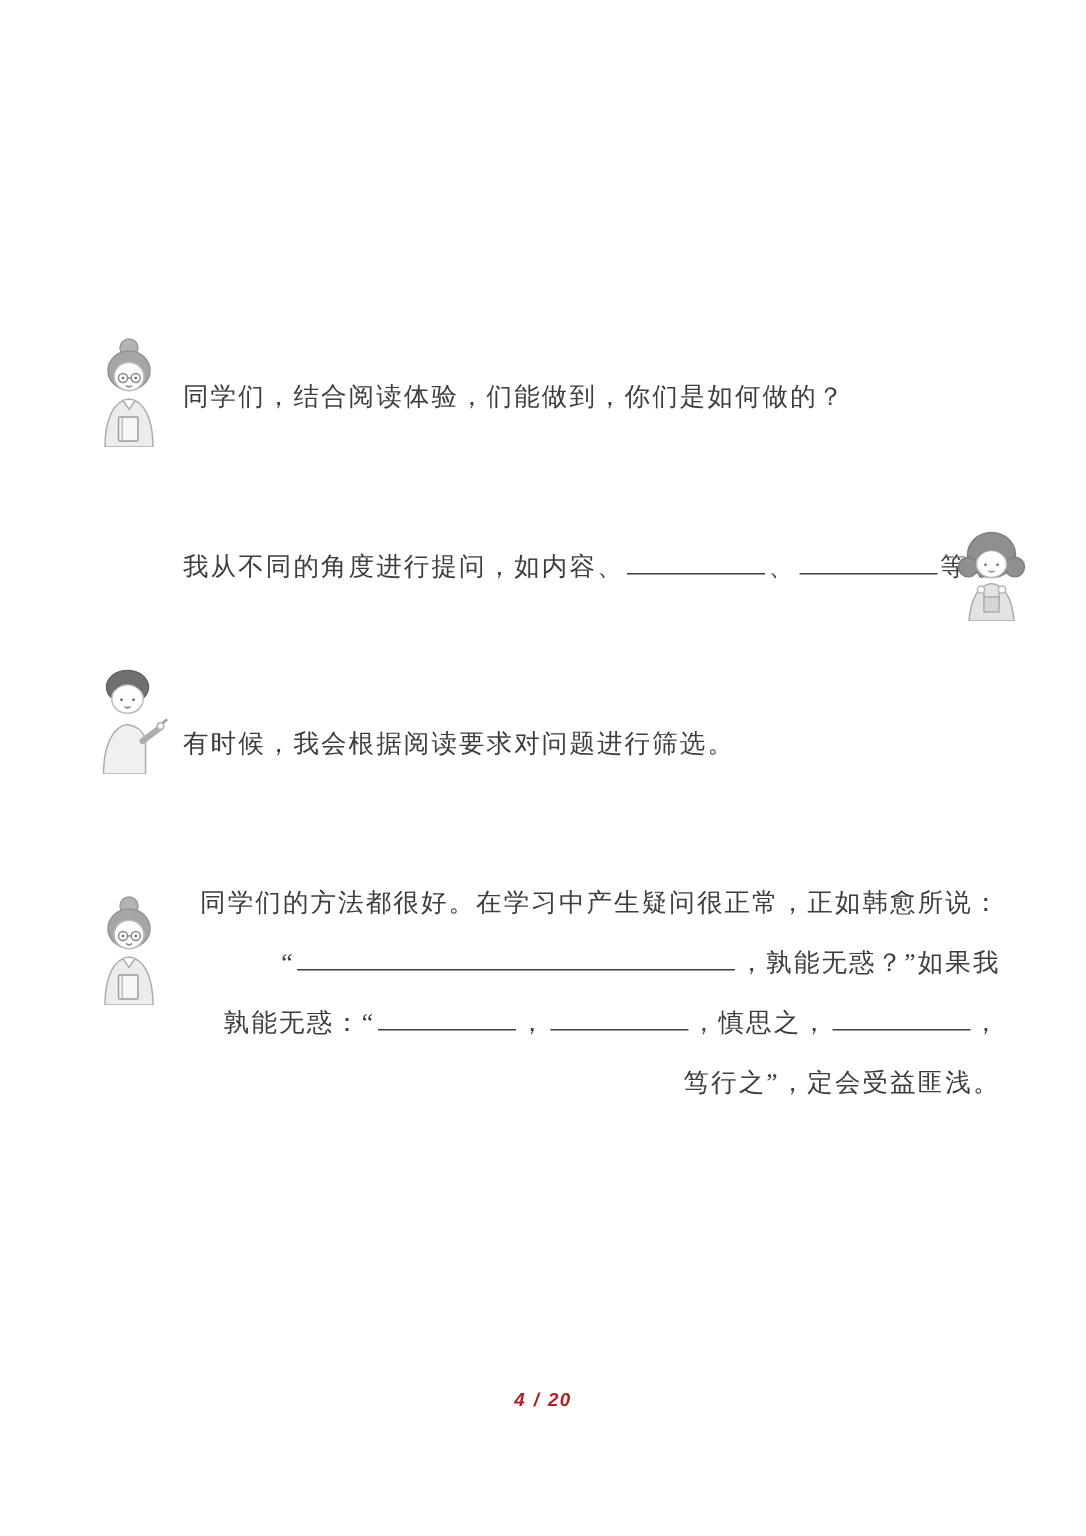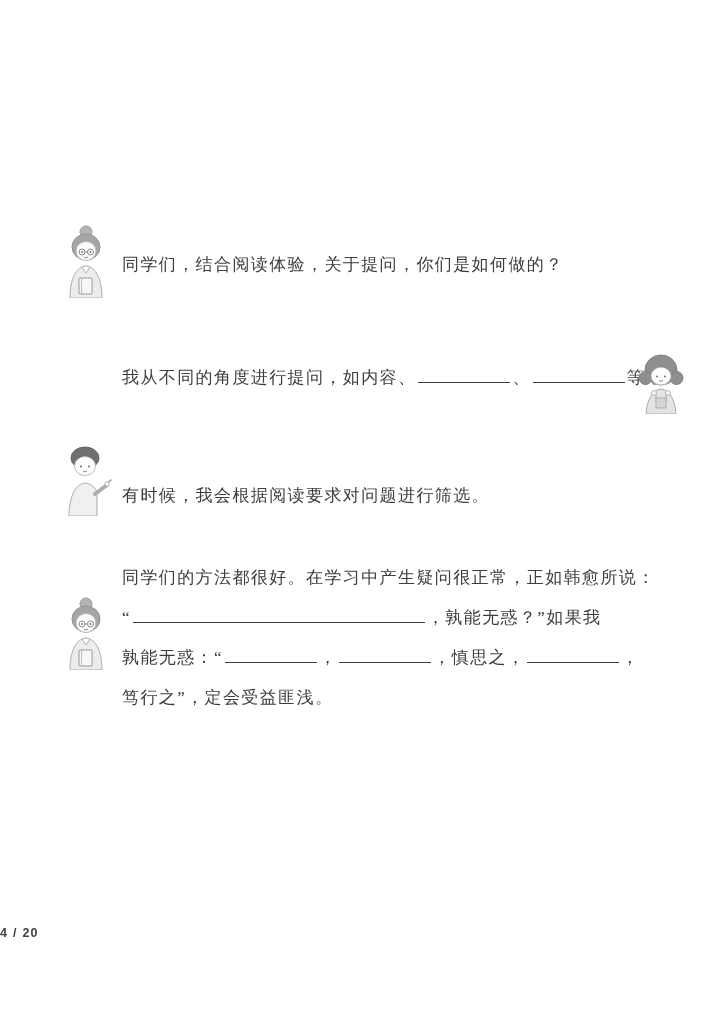--- a/index.html
+++ b/index.html
@@ -25,21 +25,21 @@
     font-size: 17px;
     letter-spacing: 1.4px;
     line-height: 40px;
     color: #3d3d3d;
     white-space: nowrap;
   }
 
   .row-1-text { position: absolute; left: 122px; top: 245px; }
   .row-2-text { position: absolute; left: 122px; top: 358px; }
   .row-3-text { position: absolute; left: 122px; top: 476px; }
-  .row-4-text { position: absolute; left: 122px; top: 558px; width: 545px; }
+  .row-4-text { position: absolute; left: 122px; top: 582px; width: 545px; text-align: right; }
 
   .blank {
     display: inline-block;
     border-bottom: 1px solid #3d3d3d;
     height: 17px;
     vertical-align: baseline;
     margin: 0 2px;
   }
   .blank-sm  { width: 92px; }
   .blank-lg  { width: 292px; }
@@ -47,26 +47,27 @@
   .avatar { position: absolute; }
   .avatar-teacher-1 { left: 60px;  top: 224px; width: 52px; height: 74px; }
   .avatar-girl      { left: 630px; top: 350px; width: 62px; height: 64px; }
   .avatar-boy       { left: 57px;  top: 444px; width: 60px; height: 72px; }
   .avatar-teacher-2 { left: 60px;  top: 596px; width: 52px; height: 74px; }
   .avatar svg { width: 100%; height: 100%; display: block; }
 
   .page-footer {
     position: absolute;
     left: 0; right: 0; top: 926px;
-    text-align: left;
+    text-align: center;
     font-family: "Liberation Sans", "DejaVu Sans", sans-serif;
     font-weight: bold;
     font-size: 12.5px;
-    color: #404040;
+    color: #b91c1c;
     letter-spacing: 1px;
+    font-style: italic;
   }
   .page-footer .sep { margin: 0 5px; font-weight: bold; }
 </style>
 </head>
 <body>
 
 <div class="page">
 
 
   <div class="avatar avatar-teacher-1">
@@ -80,21 +81,21 @@
       <line x1="25" y1="28" x2="27.5" y2="28" stroke="#8a8a8a" stroke-width="1"></line>
       <circle cx="22" cy="28" r="0.9" fill="#6b6b6b"></circle>
       <circle cx="30.5" cy="28" r="0.9" fill="#6b6b6b"></circle>
       <path d="M24,33 Q26,34.8 28,33" fill="none" stroke="#8a8a8a" stroke-width="1"></path>
       <path d="M10,74 C10,55 16,43 26,42 C36,43 42,55 42,74 Z" fill="#ececec" stroke="#adadad" stroke-width="1"></path>
       <path d="M22,43 L26,49 L30,43" fill="#fff" stroke="#adadad" stroke-width="1"></path>
       <rect x="19" y="54" width="13" height="16" rx="1" fill="#f7f7f7" stroke="#9a9a9a" stroke-width="1"></rect>
       <line x1="21.5" y1="54" x2="21.5" y2="70" stroke="#bdbdbd" stroke-width="1"></line>
     </svg>
   </div>
-  <div class="speech-text row-1-text">同学们，结合阅读体验，关于提问，你们是如何做的？</div>
+  <div class="speech-text row-1-text">同学们，结合阅读体验，们能做到，你们是如何做的？</div>
 
   <div class="speech-text row-2-text">
     <span>我从不同的角度进行提问，如内容、</span><span class="blank blank-sm"></span><span>、</span><span class="blank blank-sm"></span><span>等 。</span>
   </div>
   <div class="avatar avatar-girl">
     <svg viewBox="0 0 62 64">
       <ellipse cx="31" cy="20" rx="16" ry="15" fill="#8f8f8f" stroke="#7f7f7f" stroke-width="1"></ellipse>
       <circle cx="15.5" cy="28" r="6.5" fill="#8f8f8f" stroke="#7f7f7f" stroke-width="1"></circle>
       <circle cx="46.5" cy="28" r="6.5" fill="#8f8f8f" stroke="#7f7f7f" stroke-width="1"></circle>
       <ellipse cx="31" cy="26" rx="10" ry="9" fill="#fdfdfd" stroke="#bbbbbb" stroke-width="1"></ellipse>

